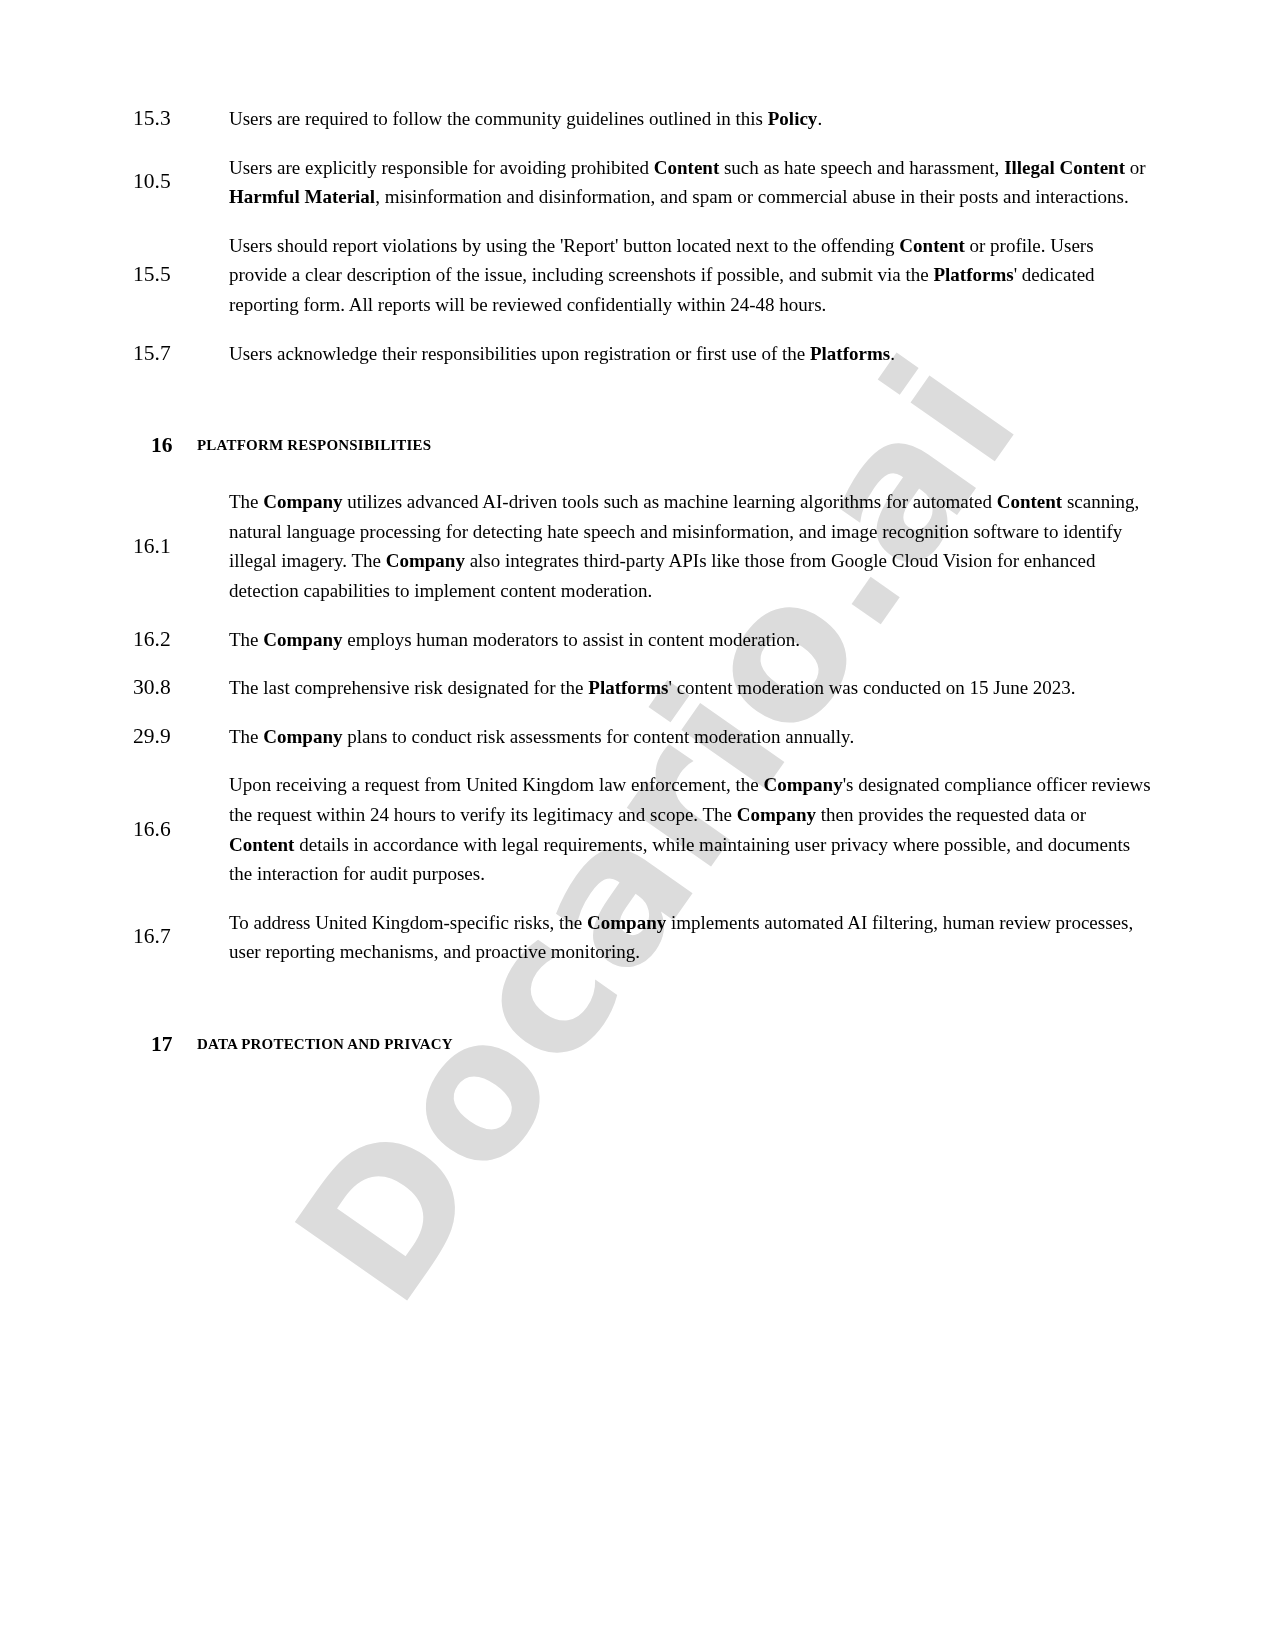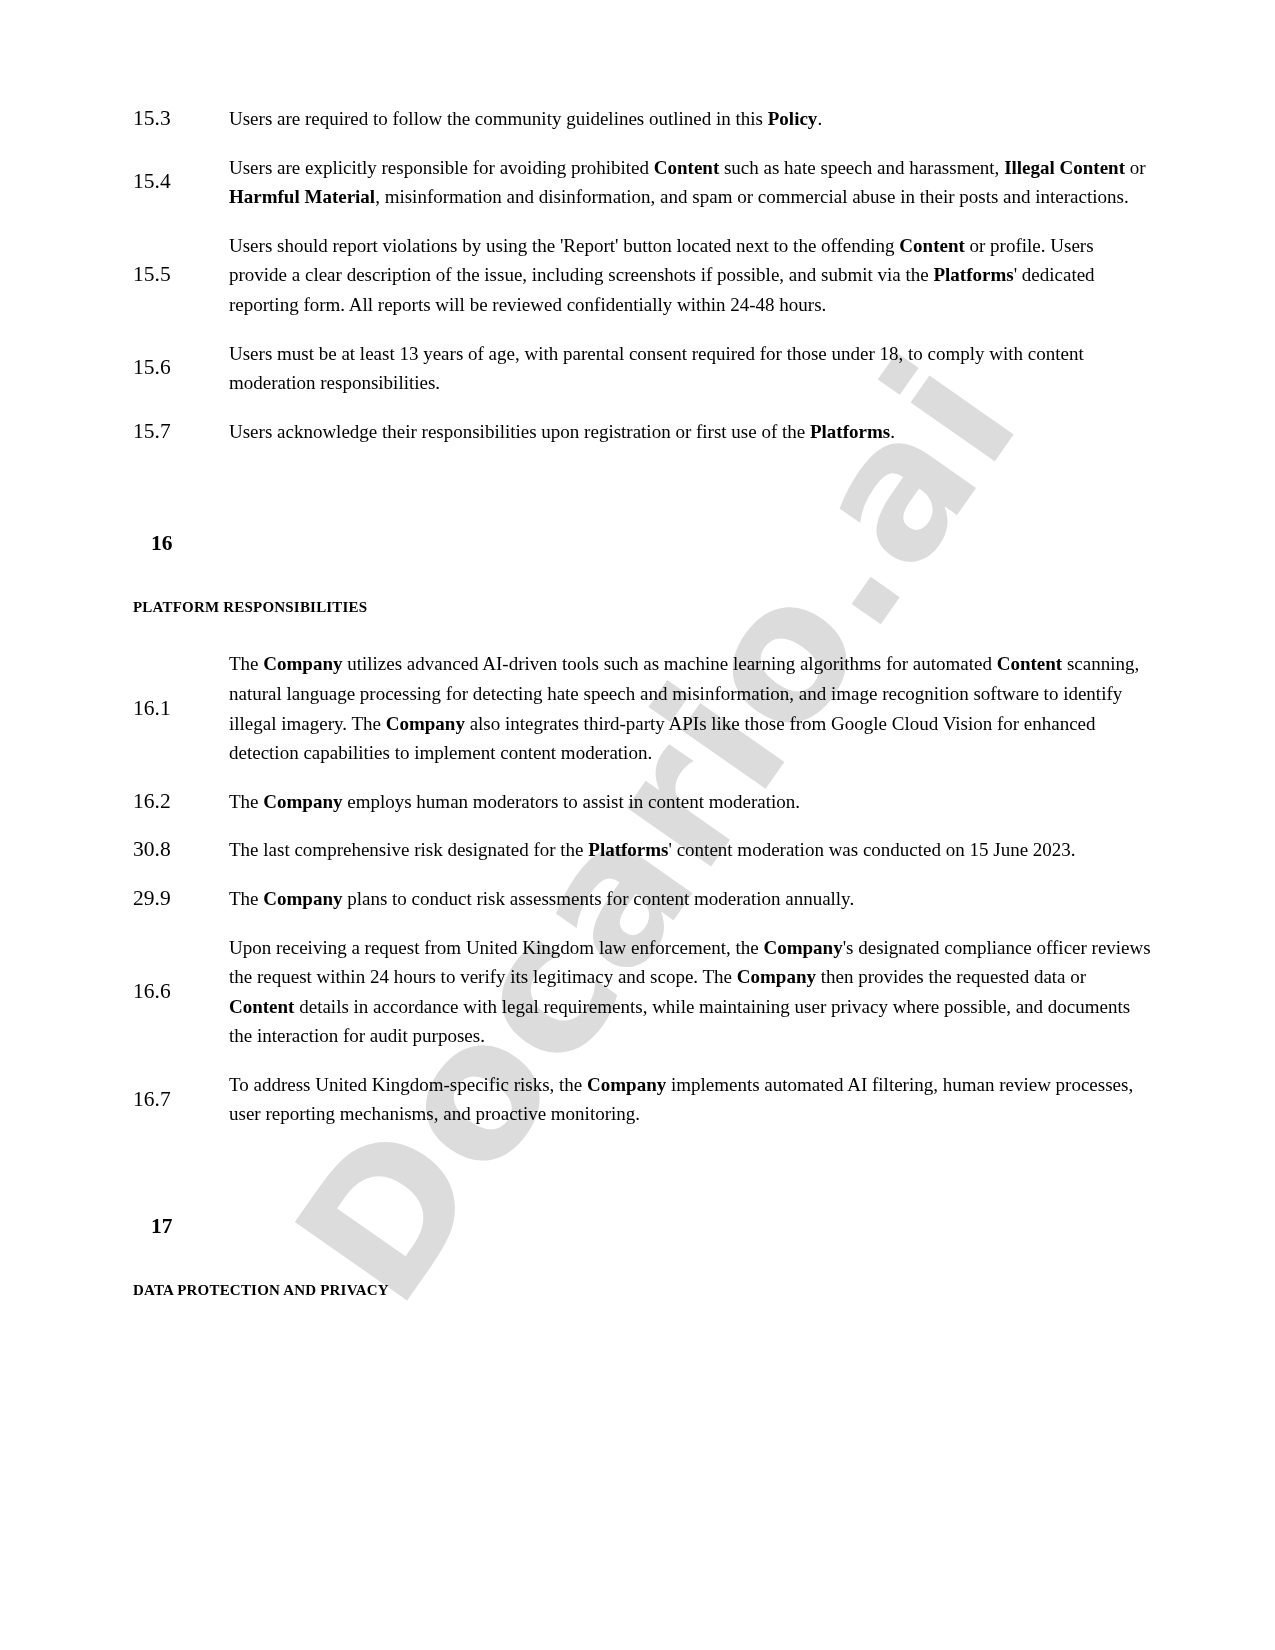--- a/index.html
+++ b/index.html
@@ -72,23 +72,22 @@
     font-size: 19px;
     line-height: 29.6px;
     text-align: left;
     hyphens: none;
   }
   .clause-body b { font-weight: 700; }
 
   .section-head {
     display: flex;
     align-items: flex-start;
-    margin-top: 84px;
+    margin-top: 64px;
     margin-bottom: 28px;
-    flex-direction: column;
   }
   .section-num {
     flex: 0 0 64px;
     font-size: 21.5px;
     font-weight: 700;
     line-height: 27px;
     padding-left: 18px;
     box-sizing: border-box;
   }
   .section-title {
@@ -107,30 +106,26 @@
   <div class="watermark">
     <div class="watermark-text">Docario.ai</div>
   </div>
 
   <div class="content" id="content-root">
       <div class="clause">
         <div class="clause-num">15.3</div>
         <div class="clause-body"><span>Users are required to follow the community guidelines outlined in this </span><b>Policy</b><span>.</span></div>
       </div>
       <div class="clause">
-        <div class="clause-num">15.4</div>
+        <div class="clause-num">10.5</div>
         <div class="clause-body"><span>Users are explicitly responsible for avoiding prohibited </span><b>Content</b><span> such as hate speech and harassment, </span><b>Illegal Content</b><span> or </span><b>Harmful Material</b><span>, misinformation and disinformation, and spam or commercial abuse in their posts and interactions.</span></div>
       </div>
       <div class="clause">
         <div class="clause-num">15.5</div>
         <div class="clause-body"><span>Users should report violations by using the 'Report' button located next to the offending </span><b>Content</b><span> or profile. Users provide a clear description of the issue, including screenshots if possible, and submit via the </span><b>Platforms</b><span>' dedicated reporting form. All reports will be reviewed confidentially within 24-48 hours.</span></div>
-      </div>
-      <div class="clause">
-        <div class="clause-num">15.6</div>
-        <div class="clause-body"><span>Users must be at least 13 years of age, with parental consent required for those under 18, to comply with content moderation responsibilities.</span></div>
       </div>
       <div class="clause">
         <div class="clause-num">15.7</div>
         <div class="clause-body"><span>Users acknowledge their responsibilities upon registration or first use of the </span><b>Platforms</b><span>.</span></div>
       </div>
       <div class="section-head">
         <div class="section-num">16</div>
         <div class="section-title">PLATFORM RESPONSIBILITIES</div>
       </div>
       <div class="clause">

